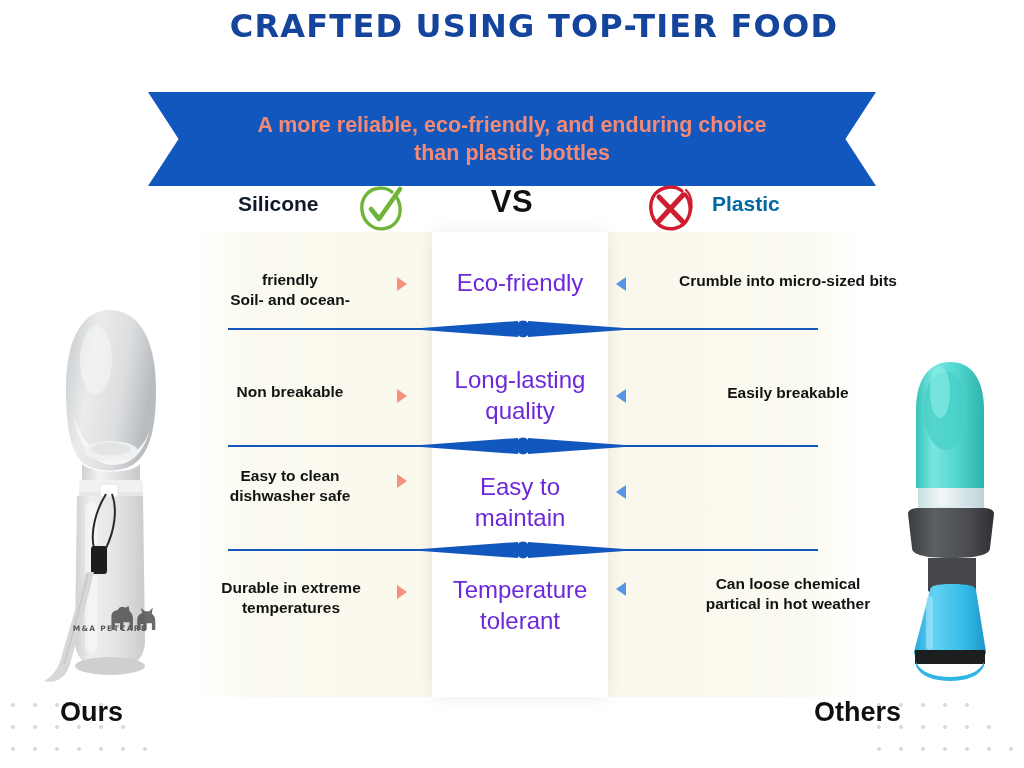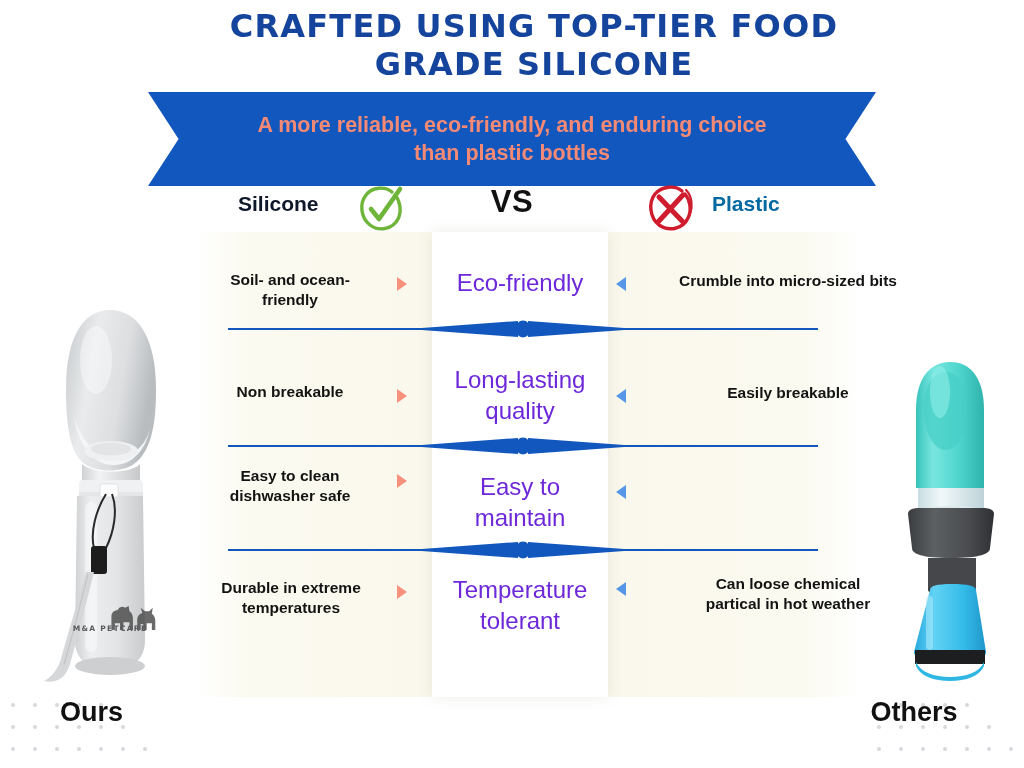--- a/index.html
+++ b/index.html
@@ -102,21 +102,21 @@
 
   
   .bottle-ours{position:absolute;left:22px;top:288px;width:176px;height:404px;}
   .bottle-others{position:absolute;left:884px;top:352px;width:128px;height:340px;}
 
   .lbl-ours{
     position:absolute;left:60px;top:697px;width:140px;text-align:left;
     color:#111;font-weight:bold;font-size:27px;
   }
   .lbl-others{
-    position:absolute;right:10px;top:697px;width:200px;text-align:center;
+    position:absolute;right:10px;top:697px;width:200px;text-align:left;
     color:#111;font-weight:bold;font-size:27px;
   }
 </style>
 </head>
 <body>
 
 <div class="dots dots-bl">
   <div class="drow">
       <i class="dot"></i>
       <i class="dot"></i>
@@ -164,21 +164,20 @@
       <i class="dot"></i>
       <i class="dot"></i>
       <i class="dot"></i>
       <i class="dot"></i>
       <i class="dot"></i>
     </div>
 </div>
 
 <div class="title">
   <span>CRAFTED USING TOP-TIER FOOD</span>
-  <span class="l2">GRADE SILICONE</span>
 </div>
 
 <div class="ribbon-wrap">
   <div class="ribbon-shape"></div>
   <div class="ribbon-text">
     <div>
       <div>A more reliable, eco-friendly, and enduring choice</div>
       <div>than plastic bottles</div>
     </div>
   </div>
@@ -207,22 +206,22 @@
 
   <div class="hdr-plastic">Plastic</div>
 </div>
 
 <div class="panel-left"></div>
 <div class="panel-right"></div>
 <div class="panel-center"></div>
 
 <div class="row" style="top:262px;height:60px;">
   <div class="left-txt" style="top:8px;">
+    <div>friendly</div>
     <div>Soil- and ocean-</div>
-    <div>friendly</div>
   </div>
   <div class="tri-right" style="left:397px;top:15px;"></div>
   <div class="mid-txt" style="top:6px;">
     <div>Eco-friendly</div>
   </div>
   <div class="tri-left" style="left:616px;top:15px;"></div>
   <div class="right-txt" style="top:9px;">
     <div>Crumble into micro-sized bits</div>
   </div>
 </div>

